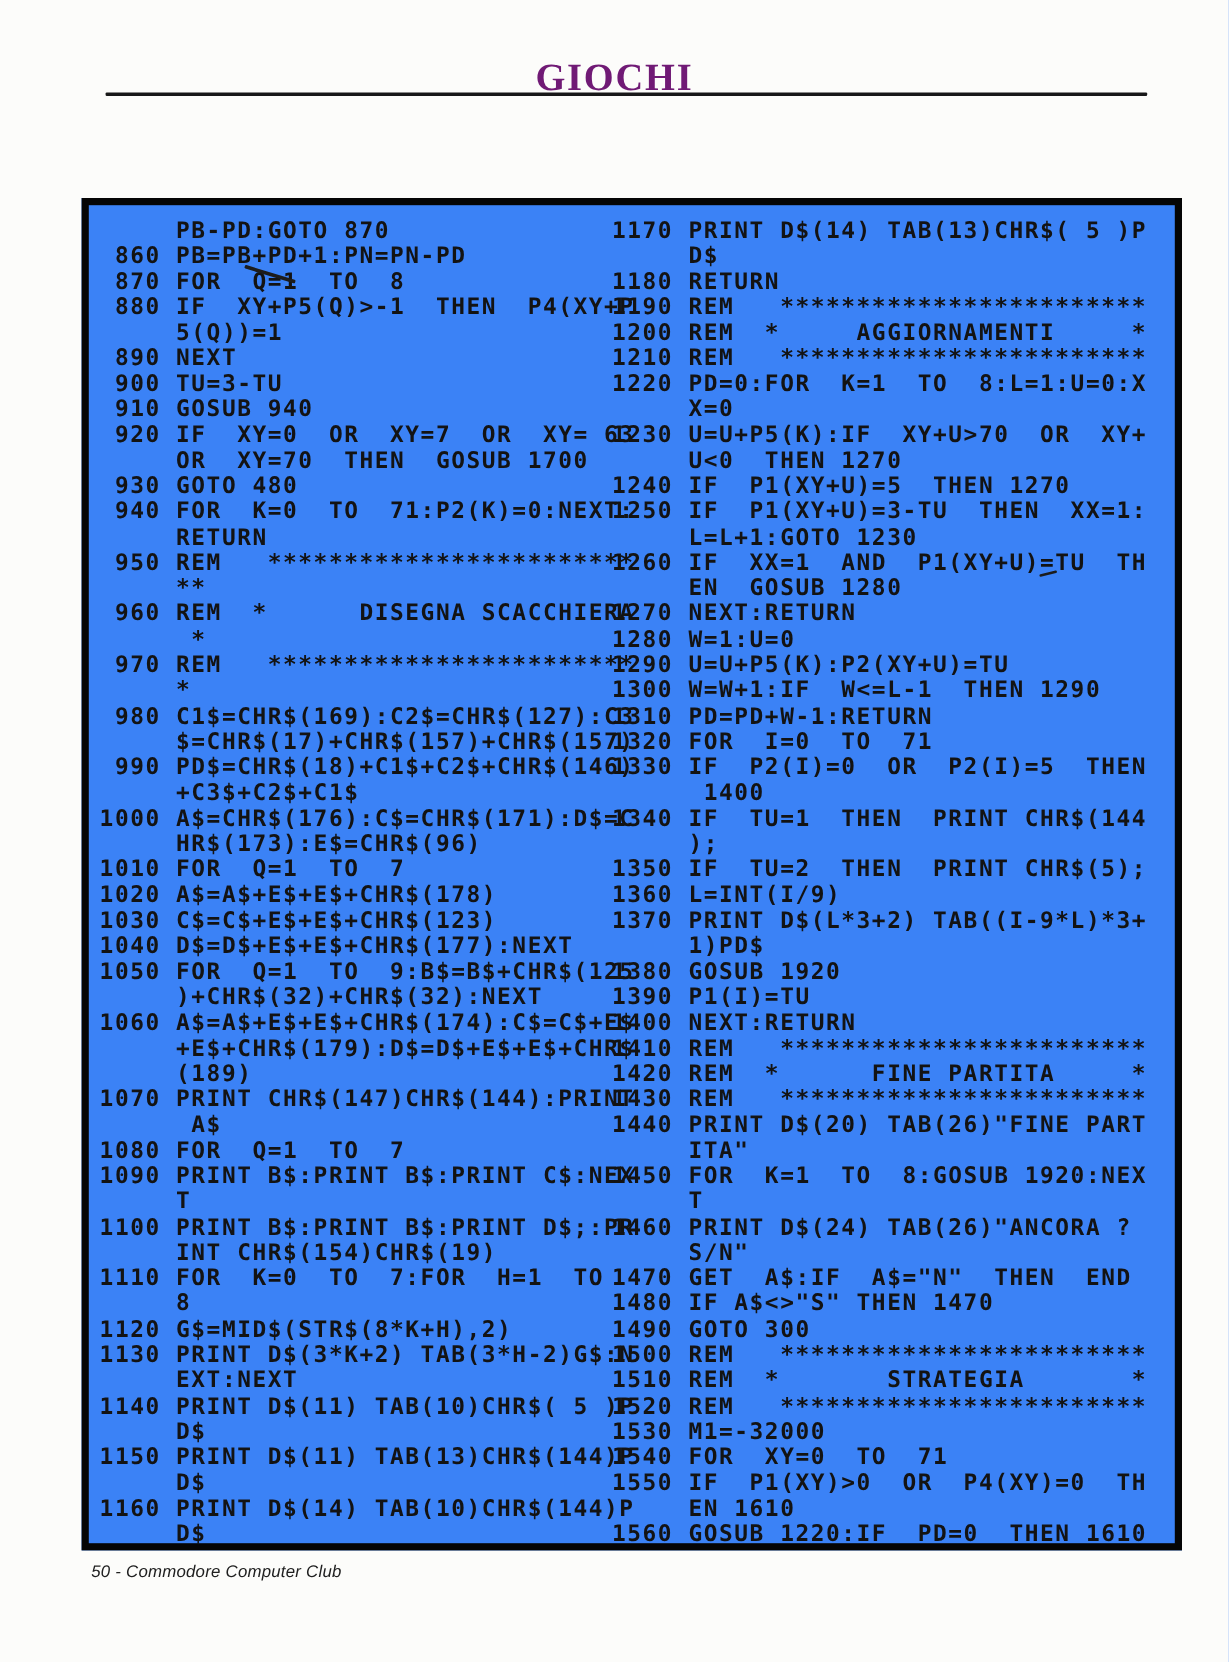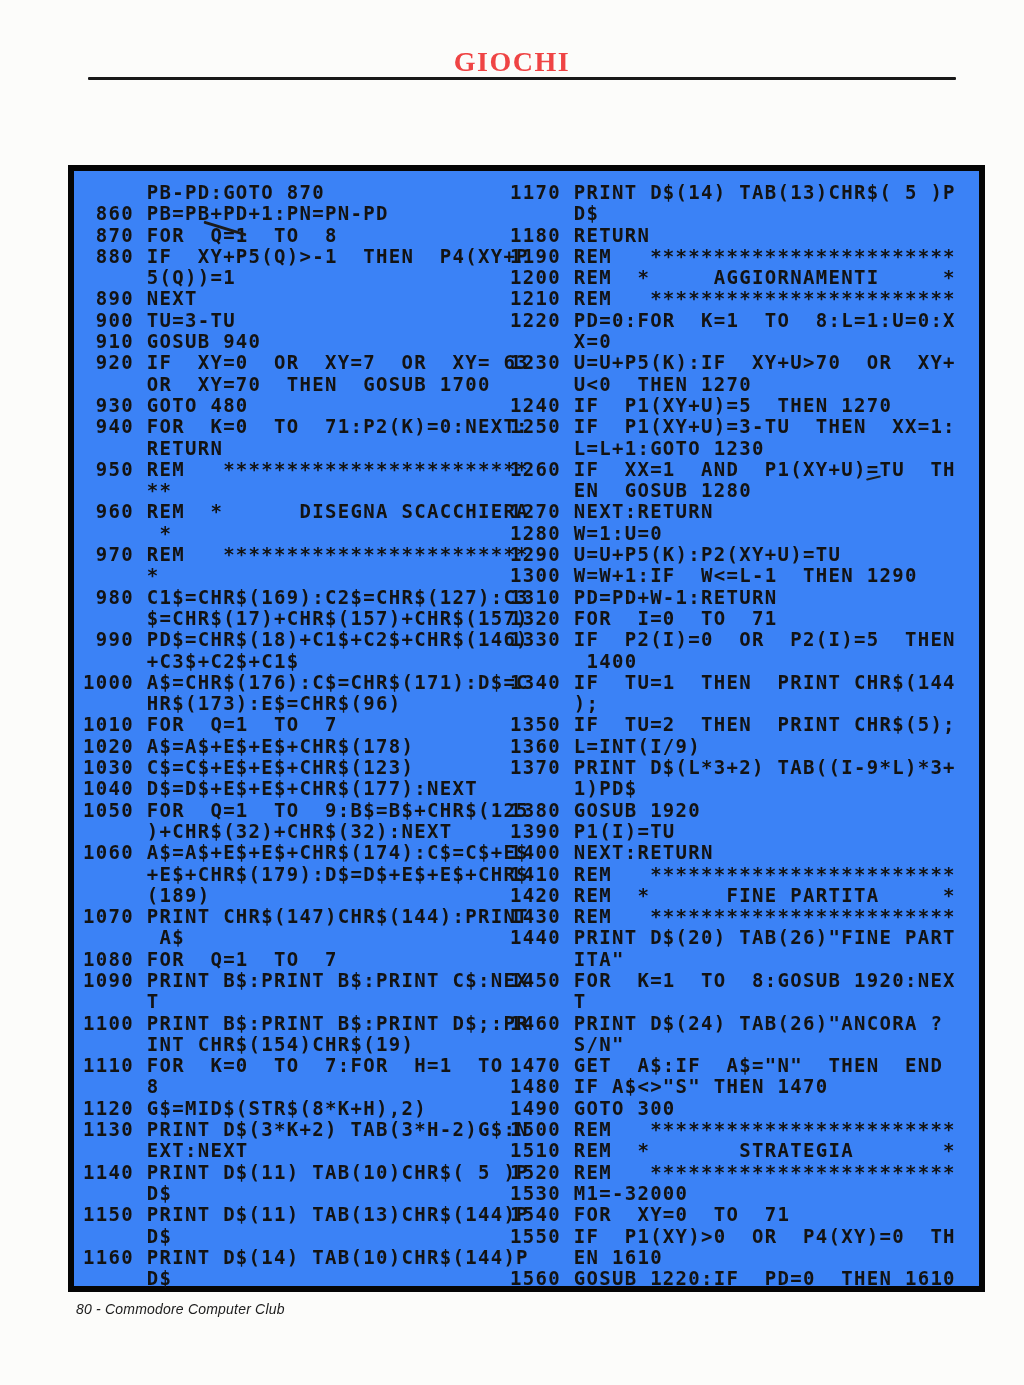--- a/index.html
+++ b/index.html
@@ -10,23 +10,23 @@
     overflow:hidden;
     font-family:"Liberation Sans", sans-serif;
     color:#151515;
   }
   
   .page-header{position:absolute;left:0;top:46px;width:1024px;text-align:center;}
   .page-title{
     display:inline-block;
     font-family:"Liberation Serif", serif;
     font-weight:bold;
-    font-size:28px;
+    font-size:32px;
     letter-spacing:1.5px;
-    color:#ef4444;
+    color:#701a75;
   }
   .header-rule{
     position:absolute;left:88px;top:77px;width:868px;height:3px;
     background:#181818;border-radius:1px;
   }
   
   .listing-box{
     position:absolute;left:68px;top:165px;
     width:917px;height:1127px;
     box-sizing:border-box;
@@ -175,13 +175,13 @@
 1530 M1=-32000
 1540 FOR  XY=0  TO  71
 1550 IF  P1(XY)&gt;0  OR  P4(XY)=0  TH
      EN 1610
 1560 GOSUB 1220:IF  PD=0  THEN 1610</pre>
 </div>
 
 <div class="hand-mark mark-870"></div>
 <div class="hand-mark mark-1260"></div>
 
-<div class="page-footer">80 - Commodore Computer Club</div>
+<div class="page-footer">50 - Commodore Computer Club</div>
 
 </body></html>

